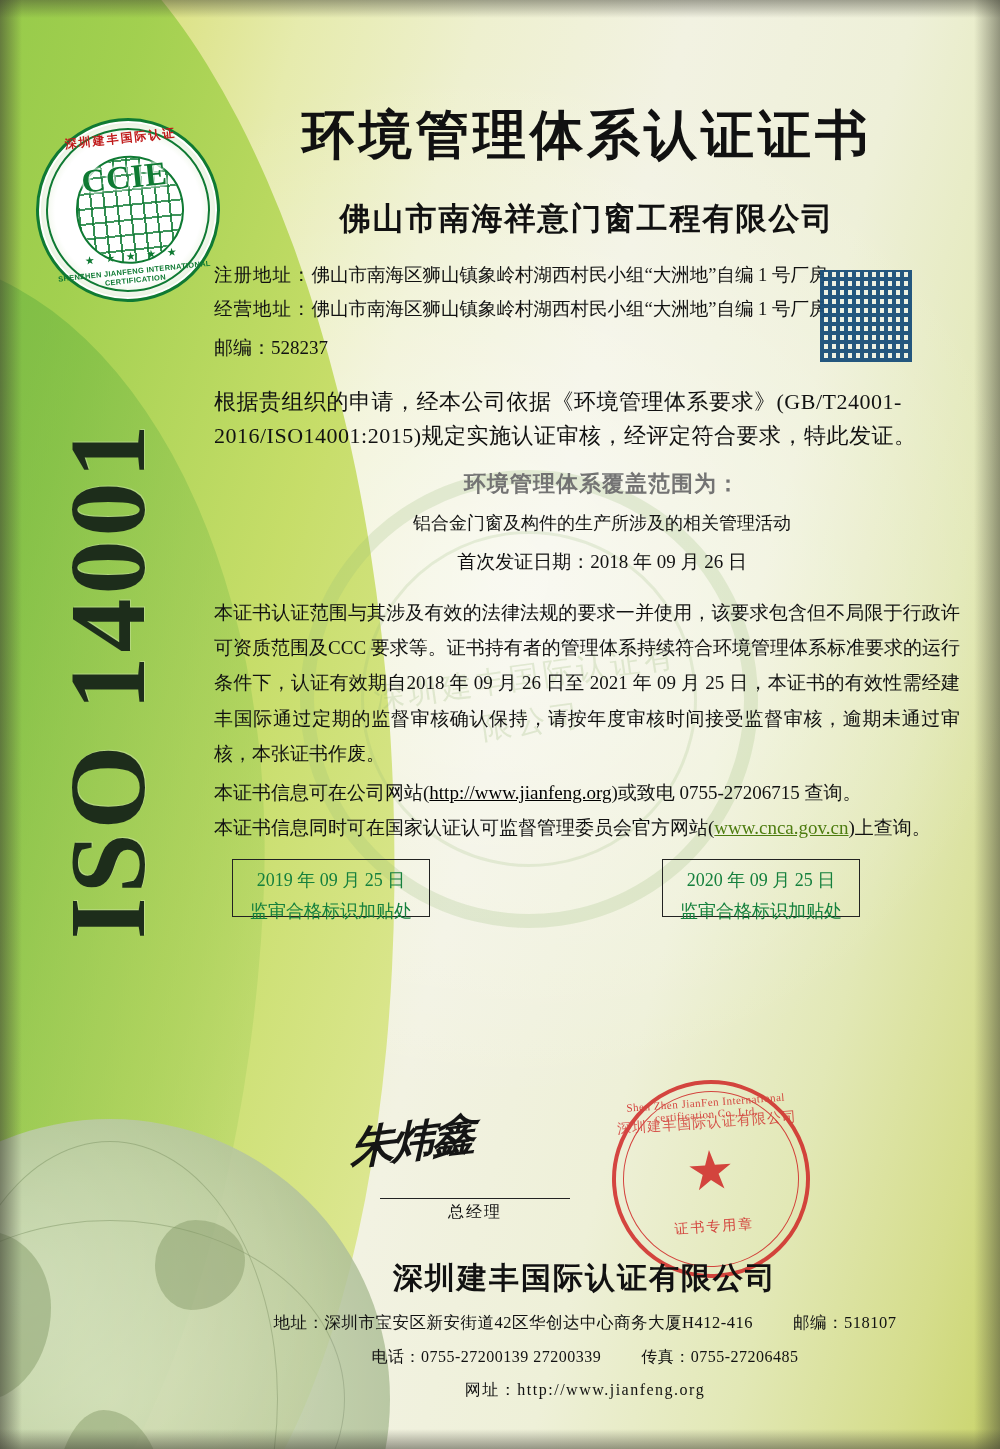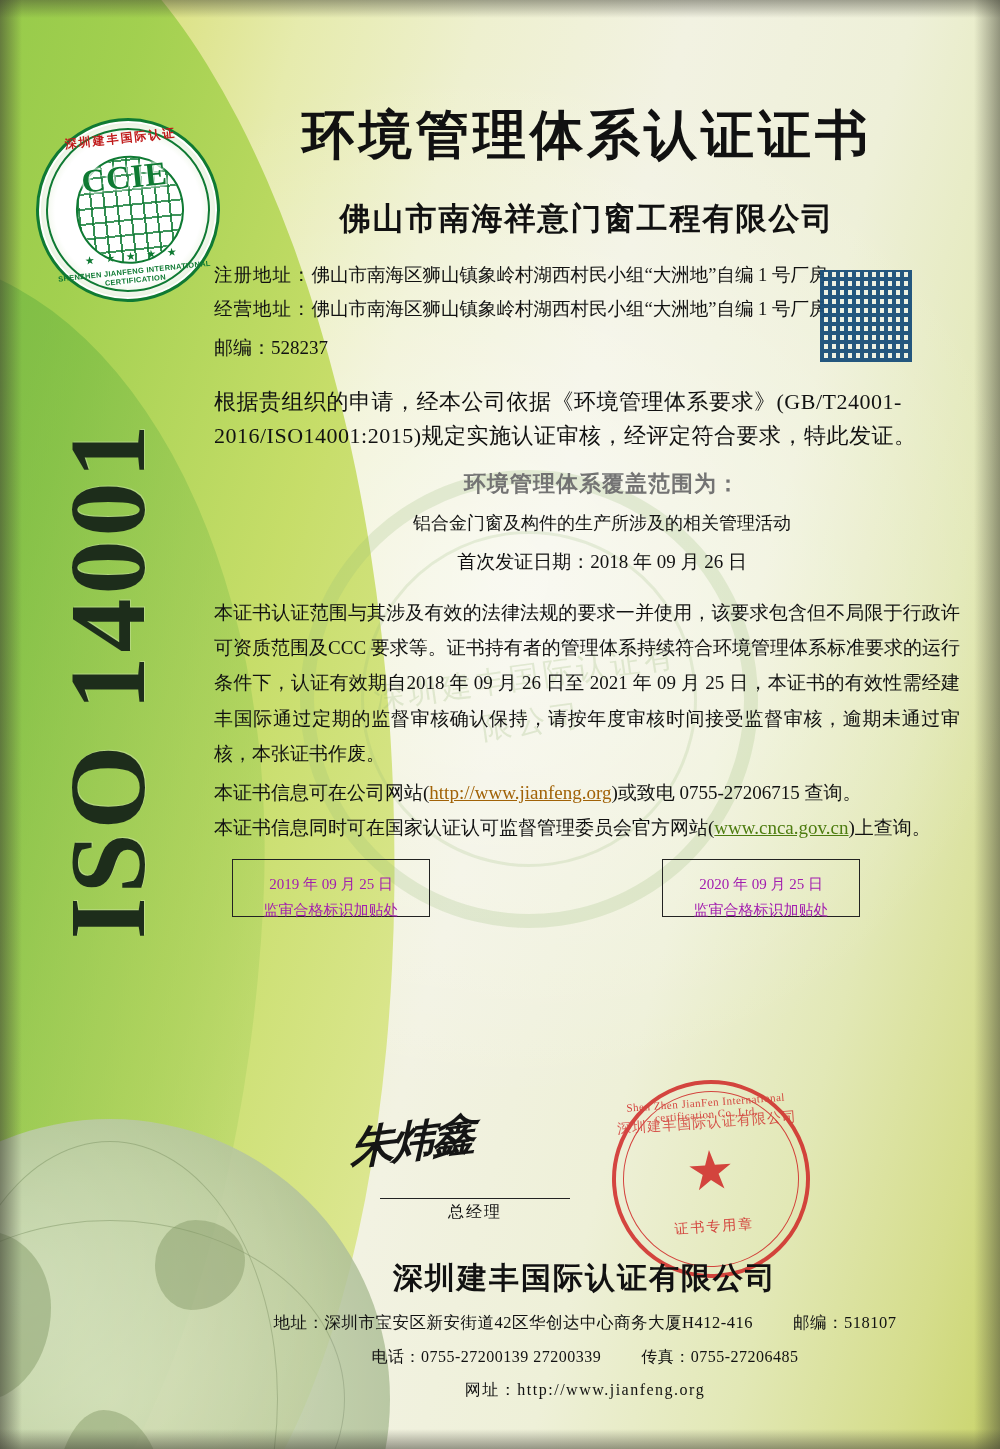--- a/index.html
+++ b/index.html
@@ -315,39 +315,39 @@
     color: #111;
     padding-left: 30px;
   }
   .fine {
     margin-top: 20px;
     font-size: 19px;
     line-height: 1.85;
     color: #111;
     text-align: justify;
   }
-  .fine a { color: #a16207; }
+  .fine a { color: #000000; }
   .fine .blue { color: #4d7c0f; text-decoration: underline; }
   
   .surv-row {
     position: relative;
     margin-top: 14px;
     height: 62px;
   }
   .surv-box {
     position: absolute;
     width: 198px;
     height: 58px;
     border: 1.5px solid #222;
     text-align: center;
-    font-size: 15px;
+    font-size: 18px;
     line-height: 1.7;
-    padding-top: 12px;
+    padding-top: 5px;
     box-sizing: border-box;
-    color: #a21caf;
+    color: #15803d;
   }
   .surv-box.left { left: 18px; }
   .surv-box.right { right: 100px; }
   
   .sig-area {
     position: absolute;
     left: 230px;
     right: 40px;
     top: 1090px;
     height: 200px;

